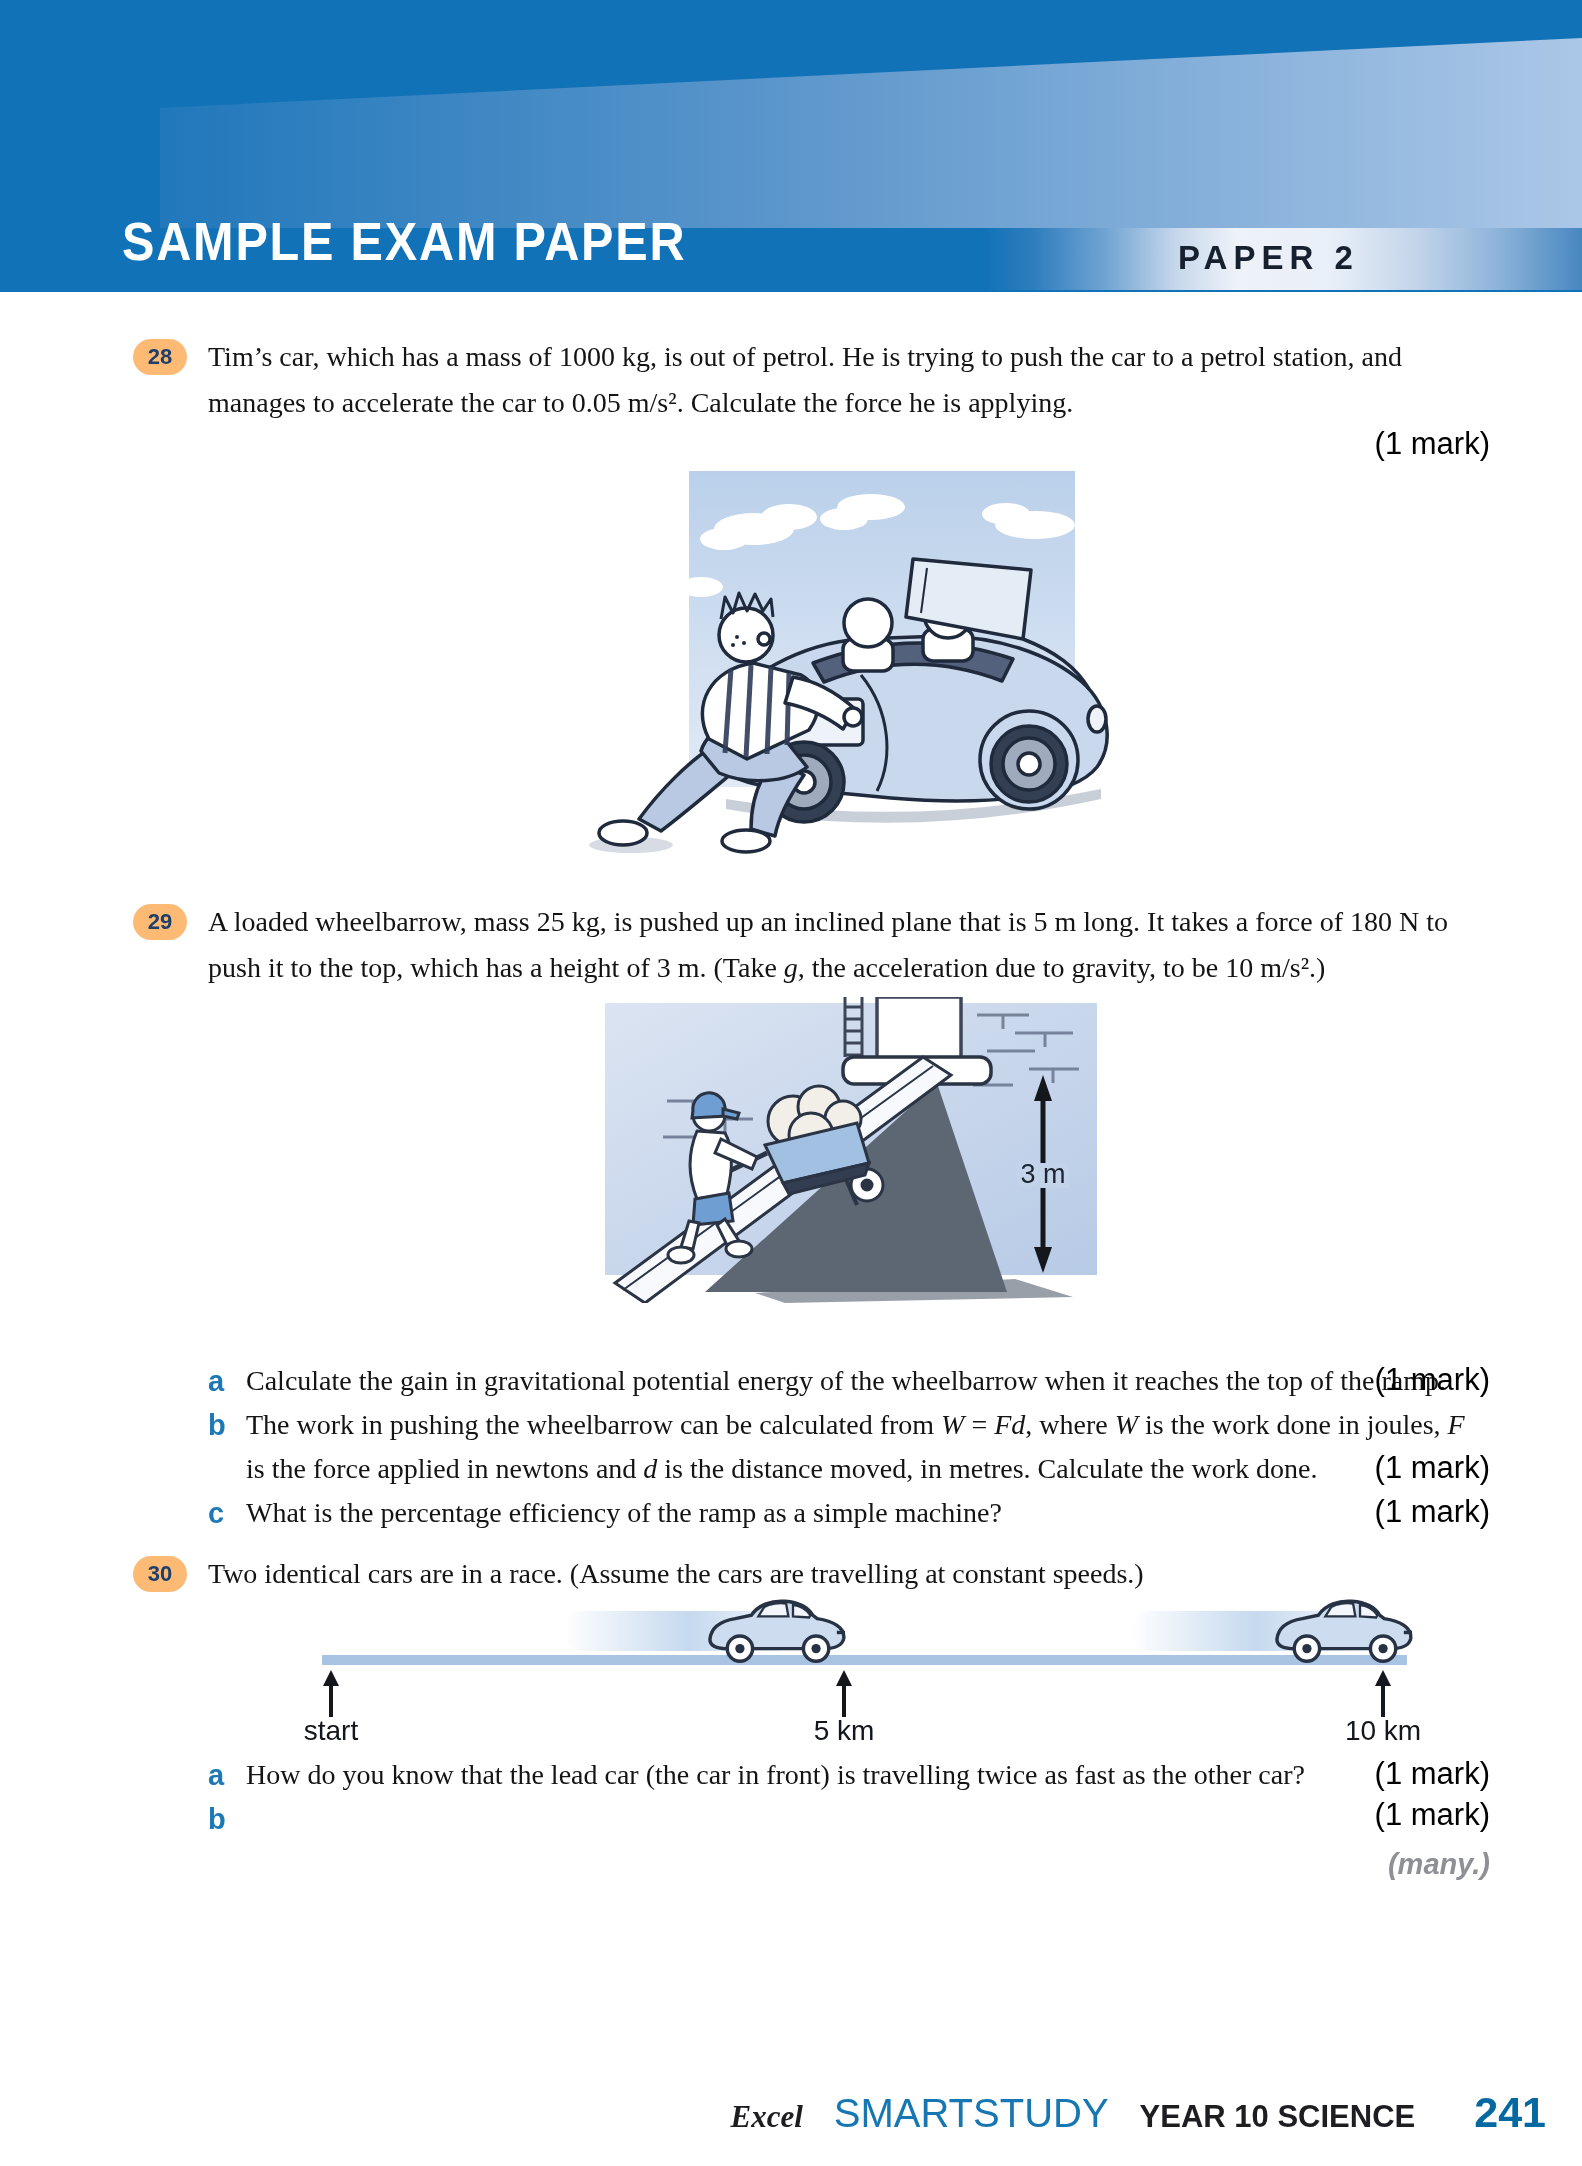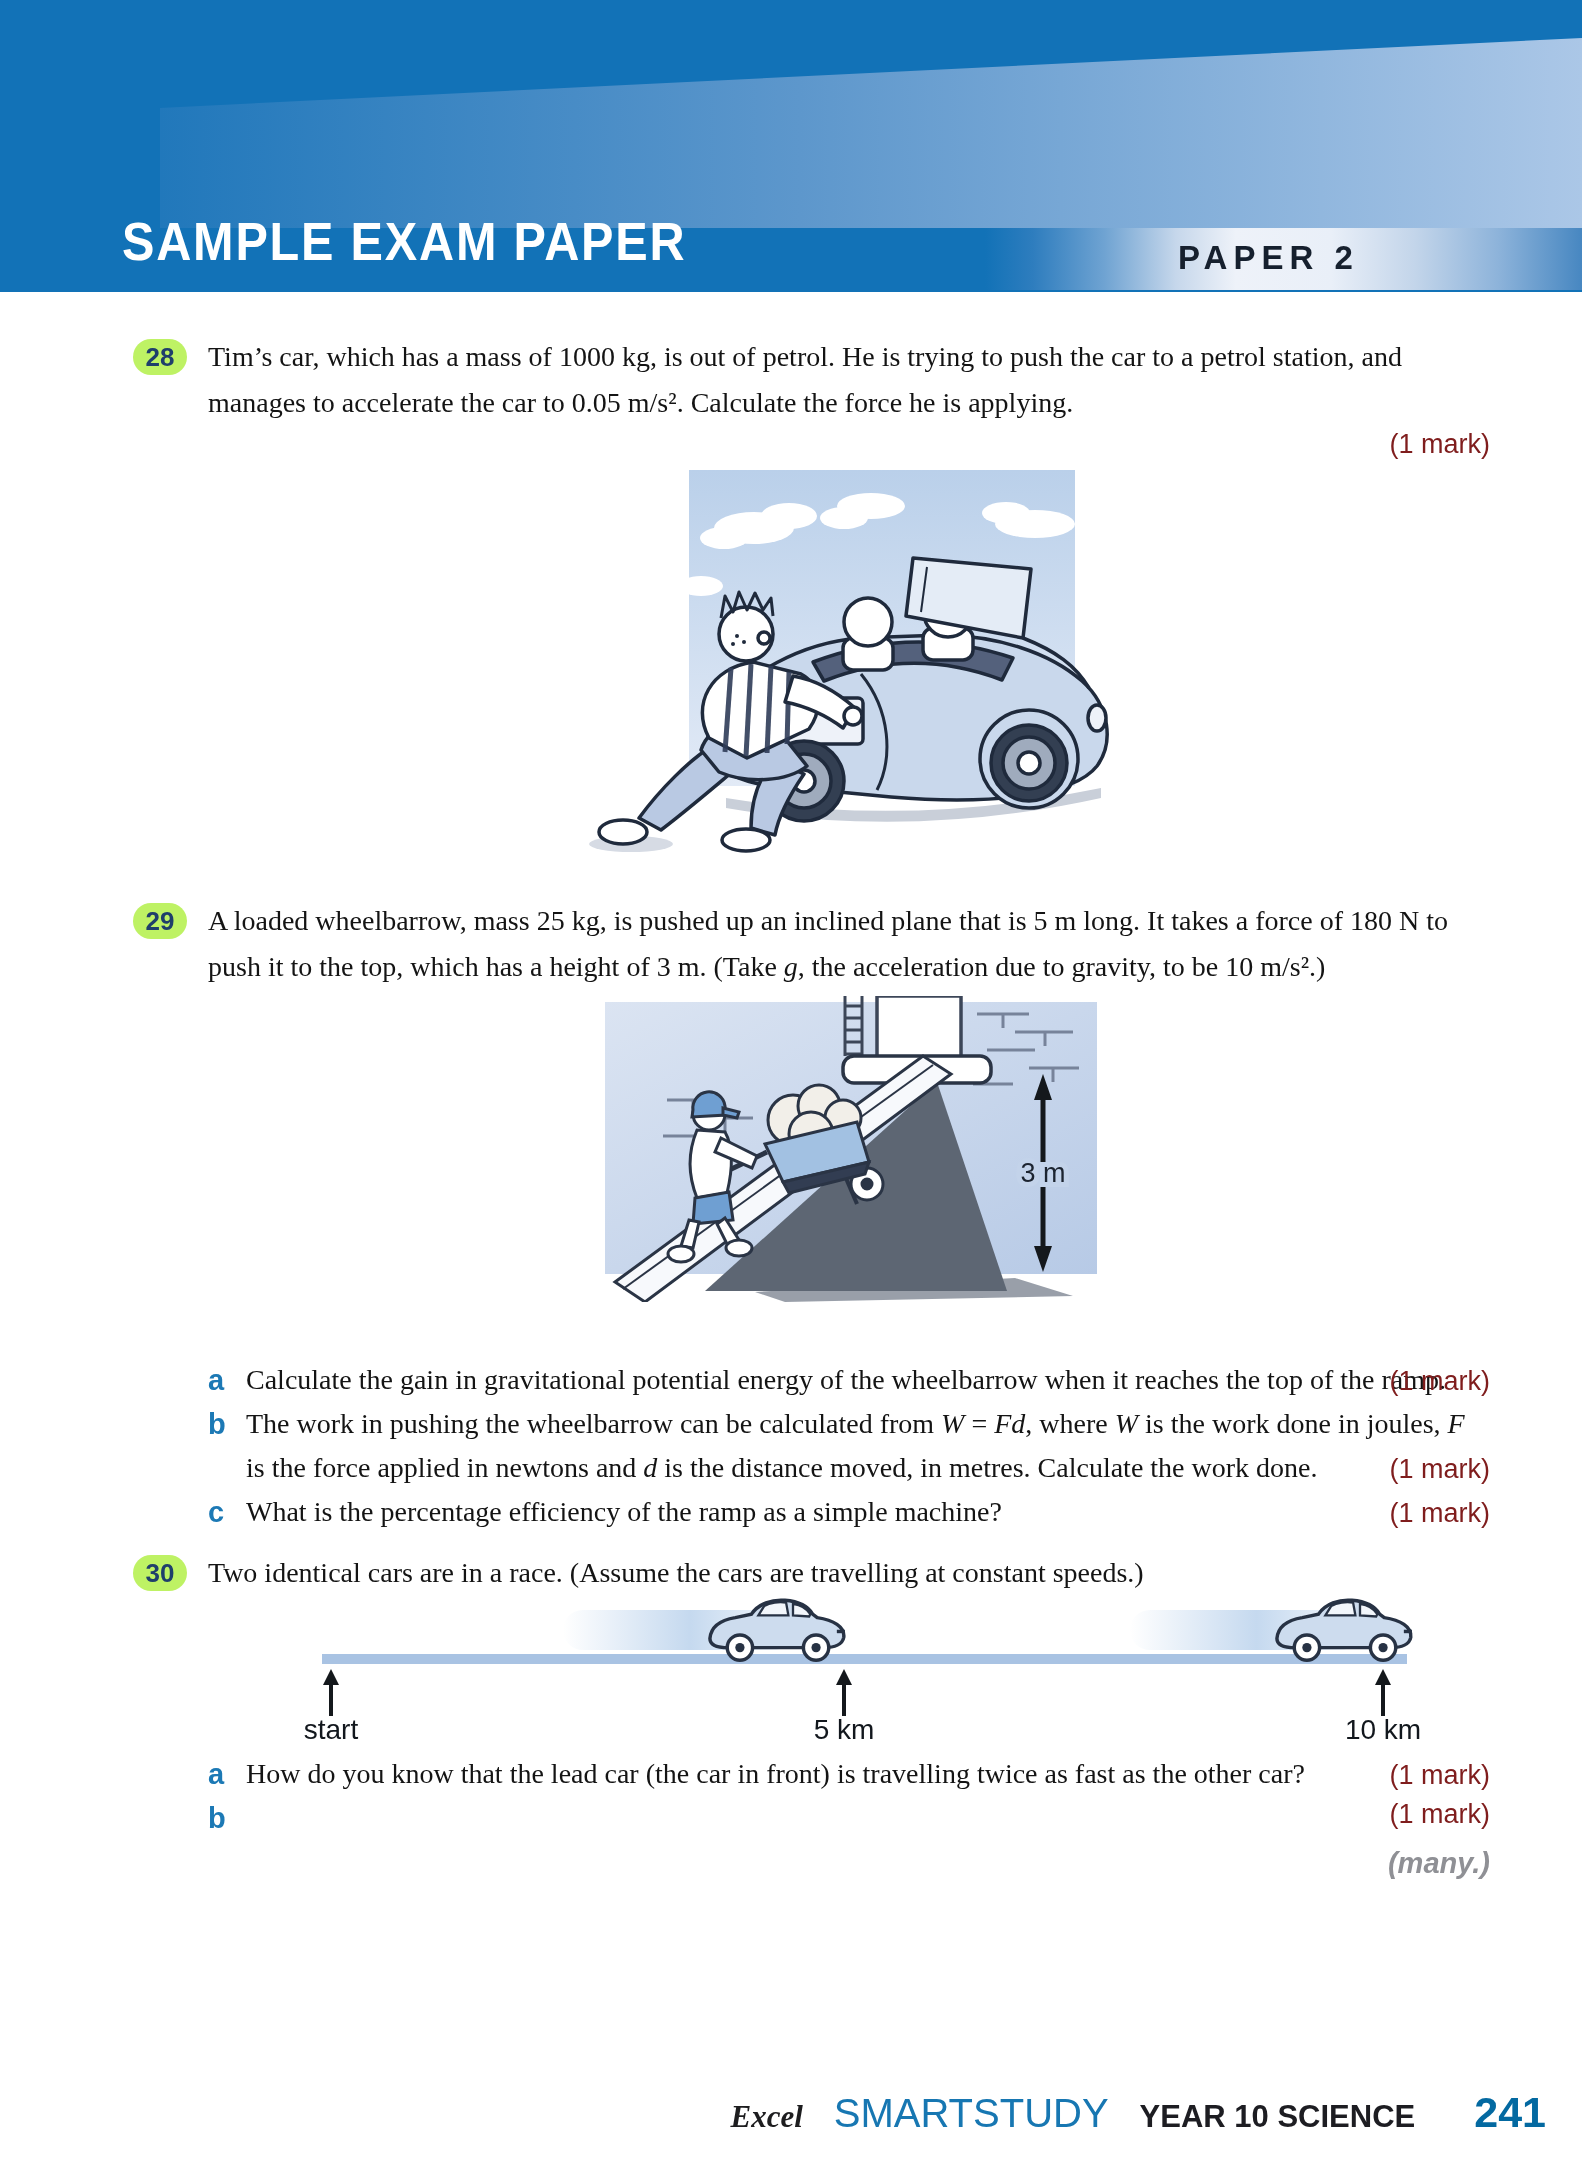--- a/index.html
+++ b/index.html
@@ -11,26 +11,26 @@
   .hdr svg{position:absolute;top:0;left:0;}
   .hdr-title{position:absolute;left:122px;top:210px;font-family:"Liberation Sans",sans-serif;
              font-weight:800;font-size:54px;color:#ffffff;letter-spacing:2px;white-space:nowrap;
              transform:scaleX(.9);transform-origin:left center;}
   .hdr-paper{position:absolute;left:1178px;top:239px;font-family:"Liberation Sans",sans-serif;
              font-weight:800;font-size:33px;color:#16202e;letter-spacing:6px;white-space:nowrap;}
 
   
   .content{position:absolute;top:292px;left:0;width:1582px;padding:42px 92px 0 133px;box-sizing:border-box;}
   .q-row{display:flex;gap:21px;}
-  .q-badge{flex:0 0 auto;width:54px;height:36px;margin-top:5px;border-radius:18px;background:#bef264;
-           font-family:"Liberation Sans",sans-serif;font-weight:bold;font-size:26px;color:#1f3f6b;
+  .q-badge{flex:0 0 auto;width:54px;height:36px;margin-top:5px;border-radius:18px;background:#fdba74;
+           font-family:"Liberation Sans",sans-serif;font-weight:bold;font-size:22px;color:#1f3f6b;
            display:flex;align-items:center;justify-content:center;}
   .q-body{flex:1 1 auto;min-width:0;}
   .q-text{margin:0;font-size:28px;line-height:46px;}
-  .marks{font-family:"Liberation Sans",sans-serif;font-size:27px;color:#7f1d1d;}
+  .marks{font-family:"Liberation Sans",sans-serif;font-size:31px;color:#000000;}
   .marks-line{text-align:right;line-height:32px;margin-top:2px;}
   .it{font-style:italic;}
 
   .sub{display:flex;margin-left:75px;}
   .sub-letter{flex:0 0 38px;font-family:"Liberation Sans",sans-serif;font-weight:bold;font-size:29px;
               color:#1c79b5;line-height:44px;}
   .sub-body{flex:1 1 auto;position:relative;min-width:0;}
   .sub-text{margin:0;font-size:28px;line-height:44px;}
   .marks-abs{position:absolute;right:0;bottom:5px;}
 

